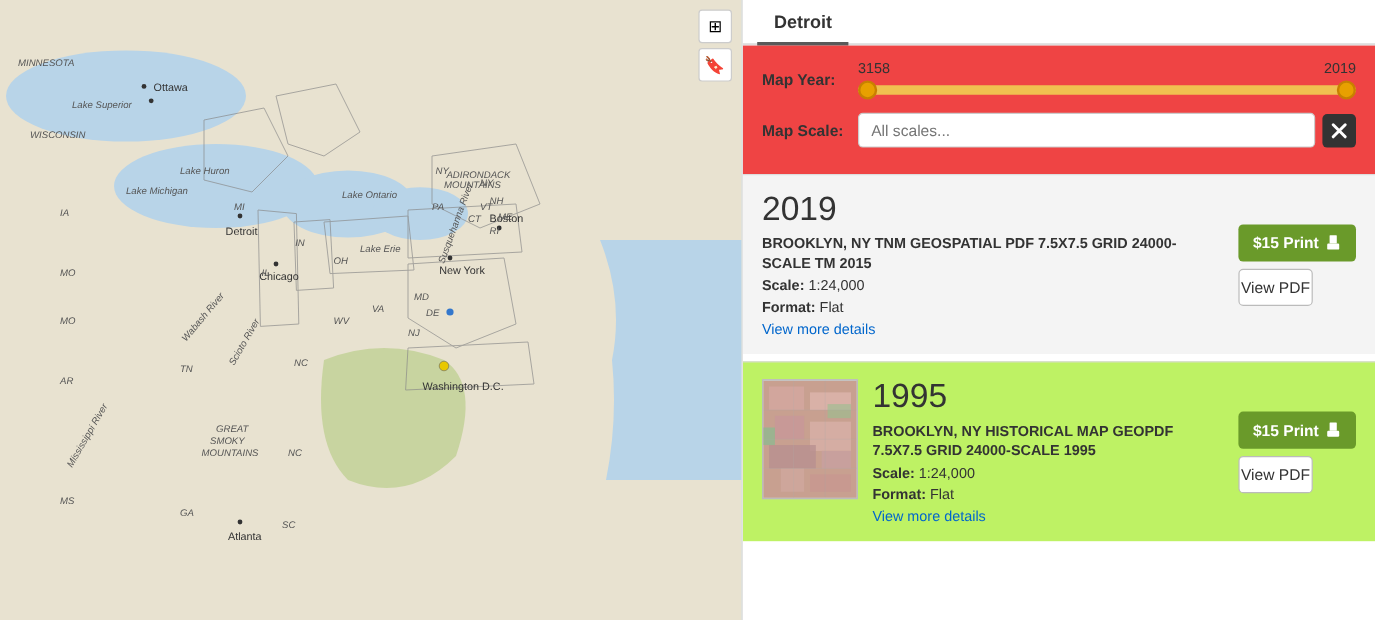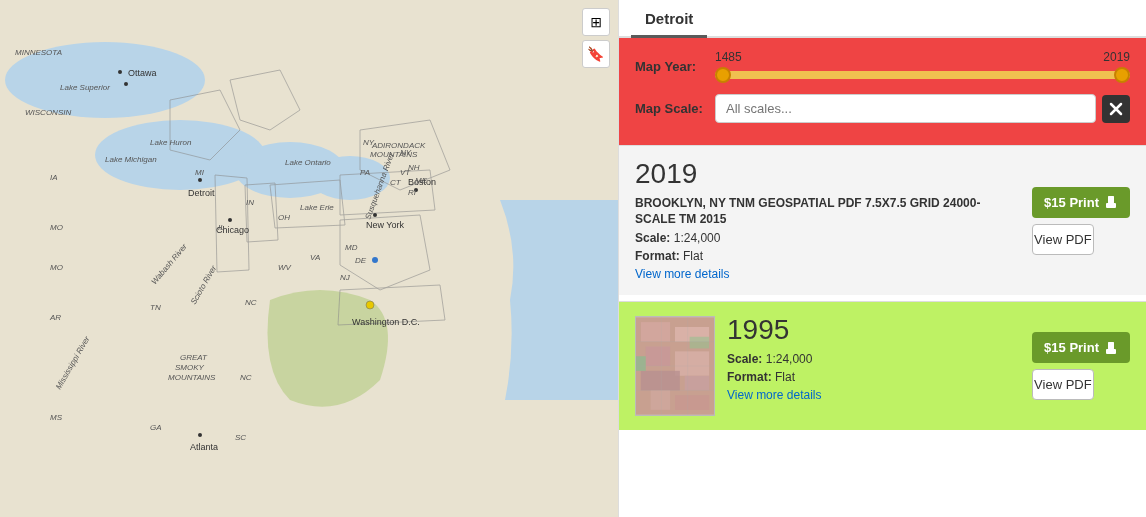--- a/index.html
+++ b/index.html
@@ -382,21 +382,21 @@
     <div class="products-tab">Detroit</div>
   </div>
 
   <div class="filters-section">
 
     <div class="filter-row">
       <div class="filter-label">Map Year:</div>
       <div class="filter-content">
         <div class="year-range-container">
           <div class="year-labels">
-            <span>1485</span>
+            <span>3158</span>
             <span>2019</span>
           </div>
           <div class="slider-track">
             <div class="slider-bg">
               <div class="slider-thumb left"></div>
               <div class="slider-thumb right"></div>
             </div>
           </div>
         </div>
       </div>
@@ -463,20 +463,21 @@
 
           <line x1="0" y1="25" x2="80" y2="25" stroke="#aaa" stroke-width="0.4" opacity="0.5"></line>
           <line x1="0" y1="50" x2="80" y2="50" stroke="#aaa" stroke-width="0.4" opacity="0.5"></line>
           <line x1="0" y1="75" x2="80" y2="75" stroke="#aaa" stroke-width="0.4" opacity="0.5"></line>
           <line x1="26" y1="0" x2="26" y2="100" stroke="#aaa" stroke-width="0.4" opacity="0.5"></line>
           <line x1="53" y1="0" x2="53" y2="100" stroke="#aaa" stroke-width="0.4" opacity="0.5"></line>
         </svg>
       </div>
       <div class="product-info">
         <div class="product-year">1995</div>
+        <div class="product-name">BROOKLYN, NY HISTORICAL MAP GEOPDF 7.5X7.5 GRID 24000-SCALE 1995</div>
         <div class="product-meta">
           <span class="label">Scale: </span><span>1:24,000</span>
         </div>
         <div class="product-meta">
           <span class="label">Format: </span><span>Flat</span>
         </div>
         <a class="product-link">View more details</a>
       </div>
       <div class="product-actions">
         <button class="btn-print">

